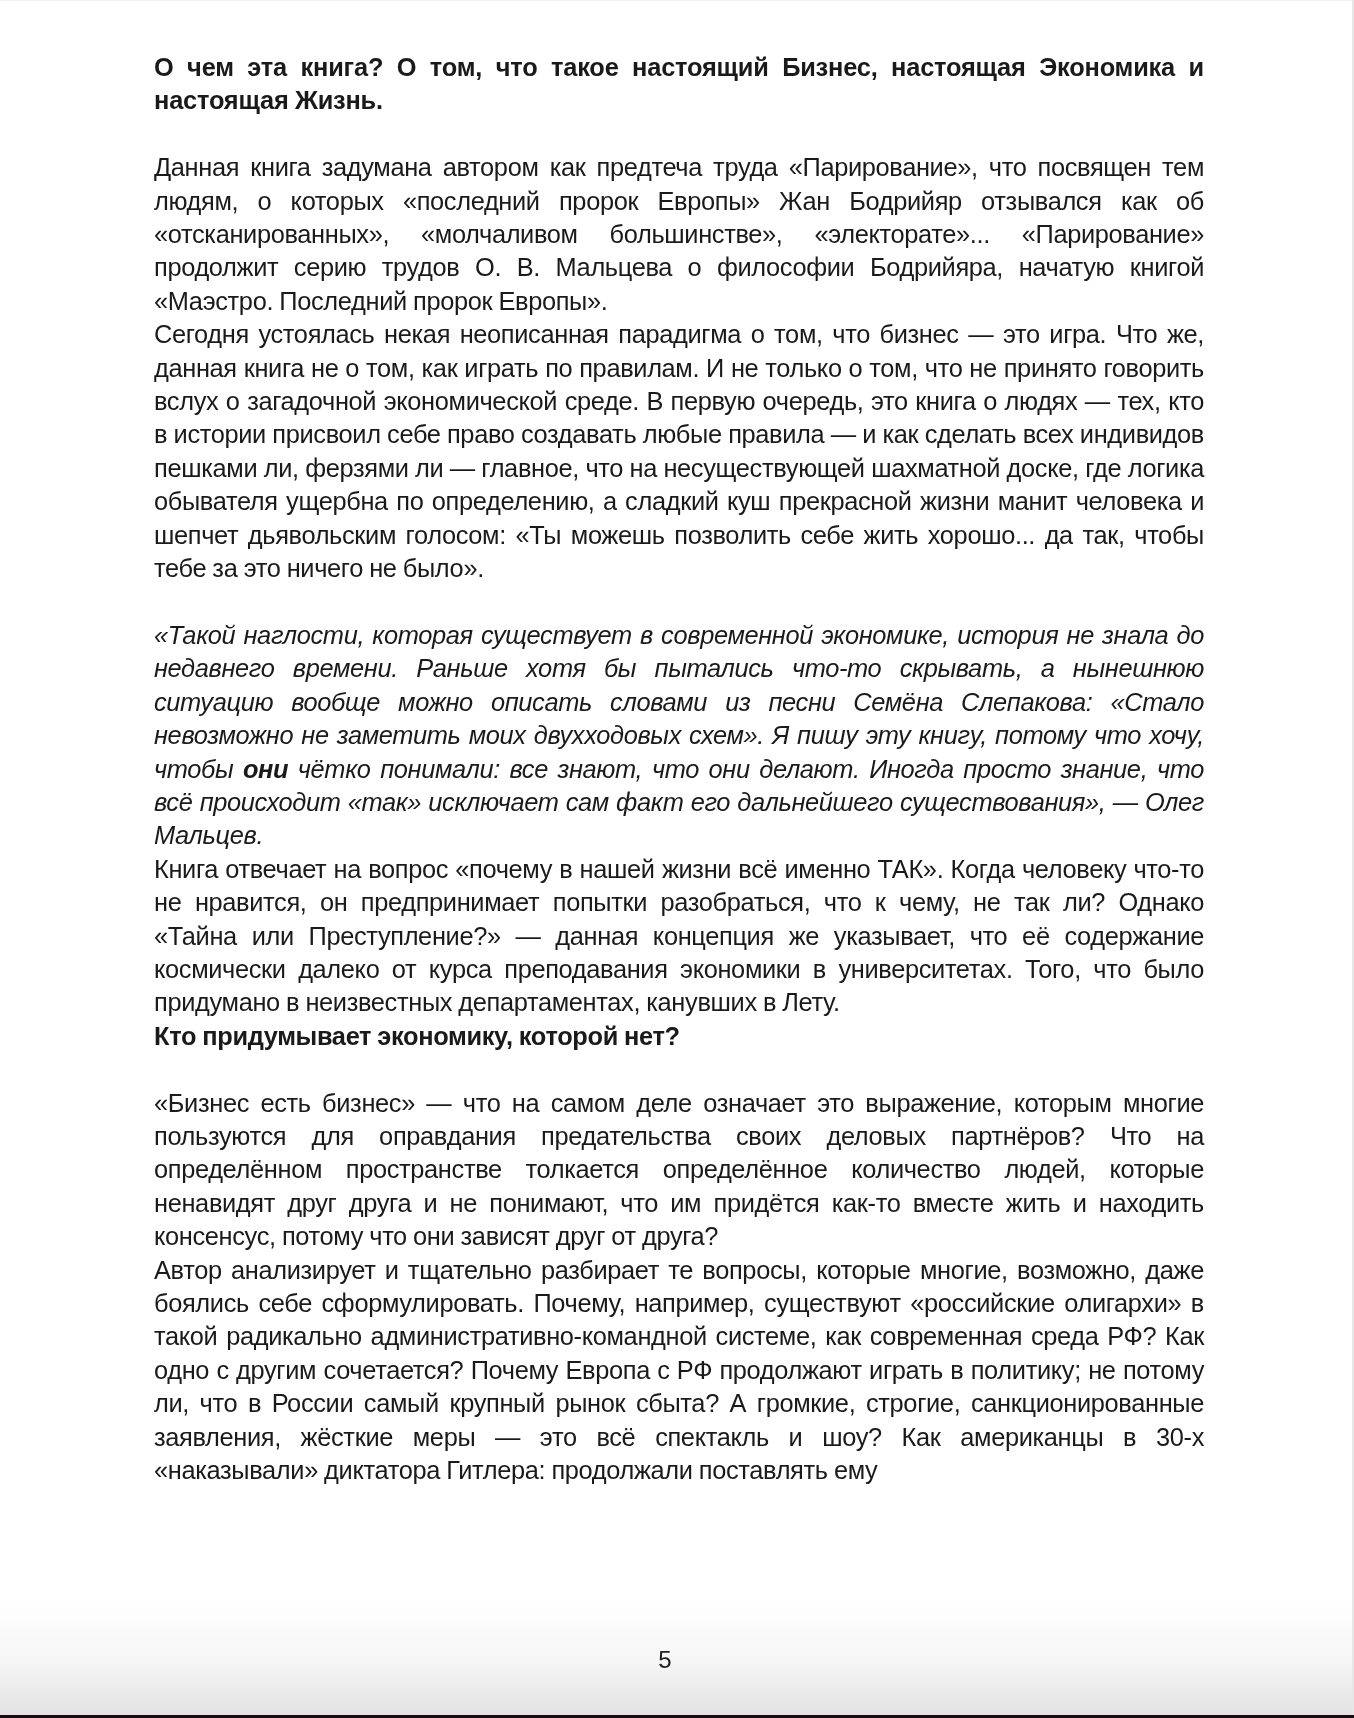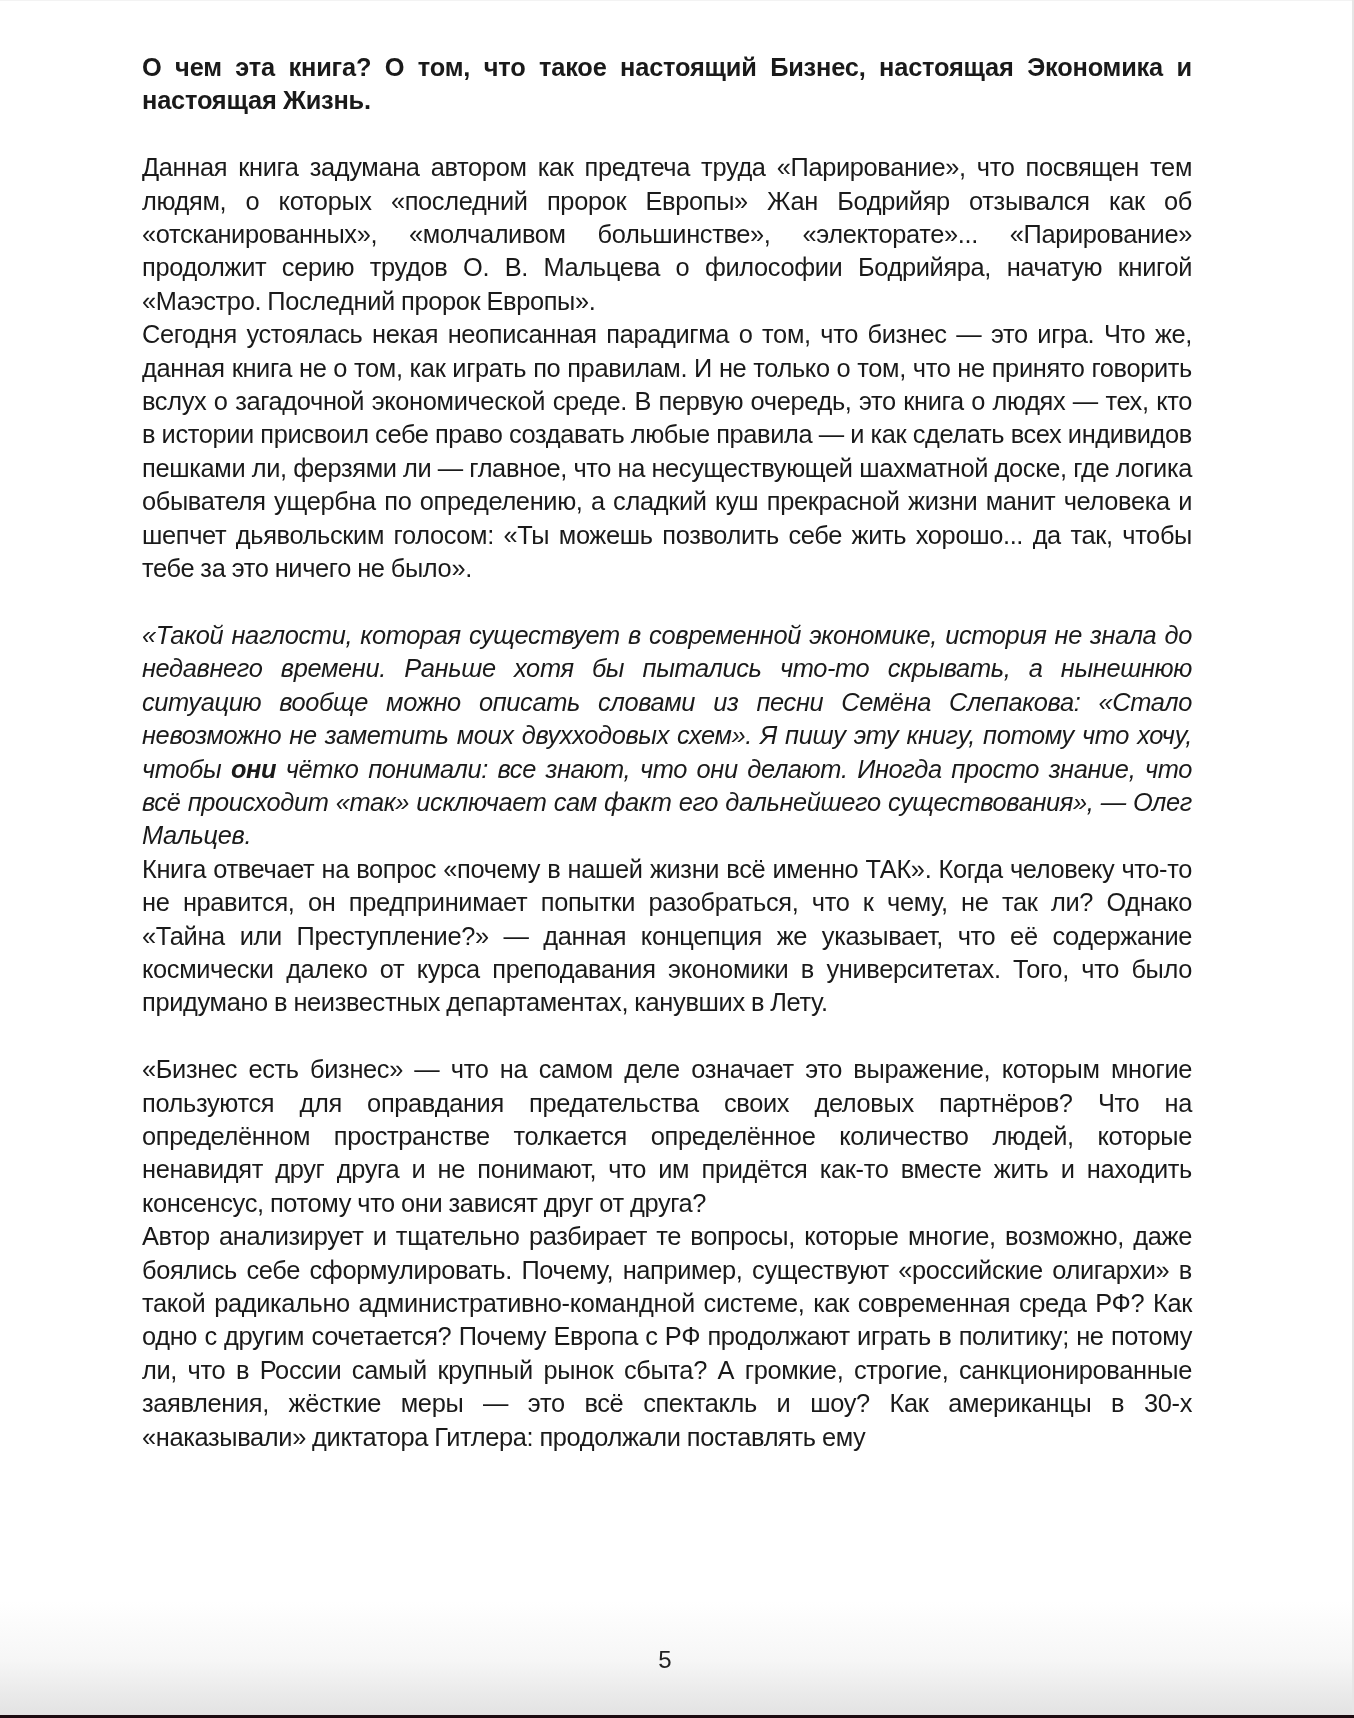--- a/index.html
+++ b/index.html
@@ -36,21 +36,21 @@
     .bottom-strip {
       position: absolute;
       left: 0;
       top: 1715px;
       width: 1354px;
       height: 3px;
       background: #1c0b10;
     }
     .text-block {
       position: absolute;
-      left: 142px;
+      left: 154px;
       top: 50px;
       width: 1050px;
       font-size: 25.4px;
       line-height: 33.4px;
       letter-spacing: -0.35px;
       word-spacing: -0.5px;
     }
     .text-block p {
       margin: 0;
       text-align: justify;
@@ -87,20 +87,21 @@
 
 <div class="page">
   <div class="text-block">
     <p class="heading">О чем эта книга? О том, что такое настоящий Бизнес, настоящая Экономика и настоящая Жизнь.</p>
     <div class="spacer"></div>
     <p>Данная книга задумана автором как предтеча труда «Парирование», что посвящен тем людям, о которых «последний пророк Европы» Жан Бодрийяр отзывался как об «отсканированных», «молчаливом большинстве», «электорате»... «Парирование» продолжит серию трудов О. В. Мальцева о философии Бодрийяра, начатую книгой «Маэстро. Последний пророк Европы».</p>
     <p>Сегодня устоялась некая неописанная парадигма о том, что бизнес — это игра. Что же, данная книга не о том, как играть по правилам. И не только о том, что не принято говорить вслух о загадочной экономической среде. В первую очередь, это книга о людях — тех, кто в истории присвоил себе право создавать любые правила — и как сделать всех индивидов пешками ли, ферзями ли — главное, что на несуществующей шахматной доске, где логика обывателя ущербна по определению, а сладкий куш прекрасной жизни манит человека и шепчет дьявольским голосом: «Ты можешь позволить себе жить хорошо... да так, чтобы тебе за это ничего не было».</p>
     <div class="spacer"></div>
     <p class="quote"><span>«Такой наглости, которая существует в современной экономике, история не знала до недавнего времени. Раньше хотя бы пытались что-то скрывать, а нынешнюю ситуацию вообще можно описать словами из песни Семёна Слепакова: «Стало невозможно не заметить моих двухходовых схем». Я пишу эту книгу, потому что хочу, чтобы </span><b>они</b><span> чётко понимали: все знают, что они делают. Иногда просто знание, что всё происходит «так» исключает сам факт его дальнейшего существования», — Олег Мальцев.</span></p>
     <p>Книга отвечает на вопрос «почему в нашей жизни всё именно ТАК». Когда человеку что-то не нравится, он предпринимает попытки разобраться, что к чему, не так ли? Однако «Тайна или Преступление?» — данная концепция же указывает, что её содержание космически далеко от курса преподавания экономики в университетах. Того, что было придумано в неизвестных департаментах, канувших в Лету.</p>
+    <p class="subheading">Кто придумывает экономику, которой нет?</p>
     <div class="spacer"></div>
     <p>«Бизнес есть бизнес» — что на самом деле означает это выражение, которым многие пользуются для оправдания предательства своих деловых партнёров? Что на определённом пространстве толкается определённое количество людей, которые ненавидят друг друга и не понимают, что им придётся как-то вместе жить и находить консенсус, потому что они зависят друг от друга?</p>
     <p>Автор анализирует и тщательно разбирает те вопросы, которые многие, возможно, даже боялись себе сформулировать. Почему, например, существуют «российские олигархи» в такой радикально административно-командной системе, как современная среда РФ? Как одно с другим сочетается? Почему Европа с РФ продолжают играть в политику; не потому ли, что в России самый крупный рынок сбыта? А громкие, строгие, санкционированные заявления, жёсткие меры — это всё спектакль и шоу? Как американцы в 30-х «наказывали» диктатора Гитлера: продолжали поставлять ему</p>
   </div>
   <div class="page-number">5</div>
 </div>
 <div class="right-edge"></div>
 <div class="bottom-strip"></div>
 
 </body></html>

